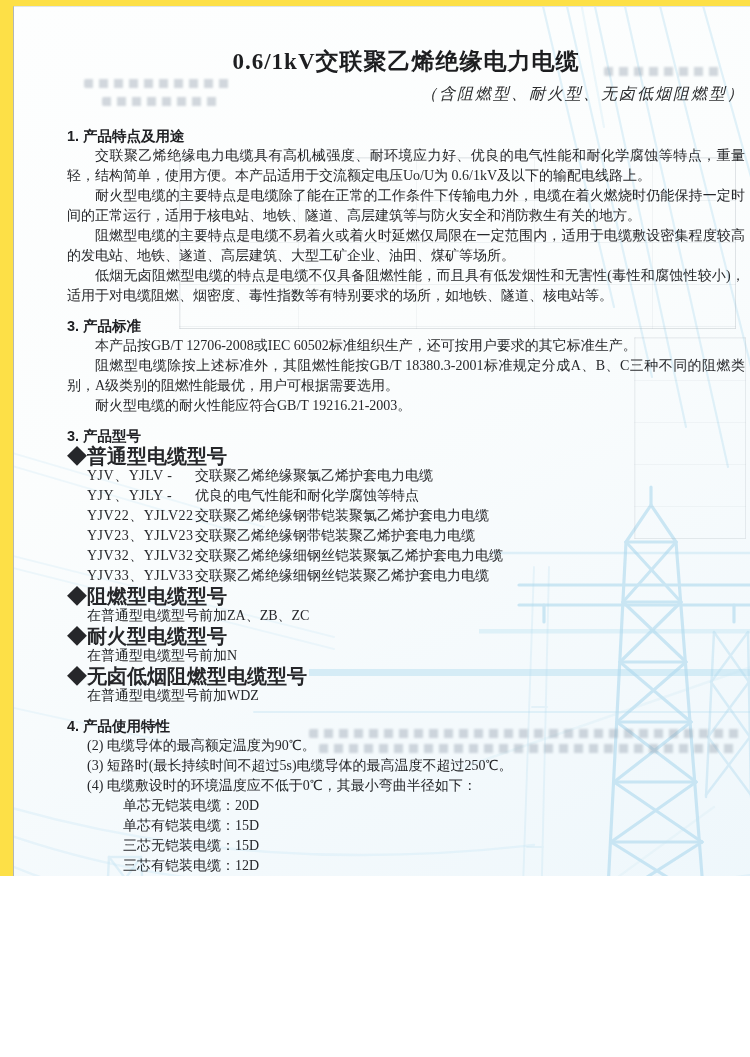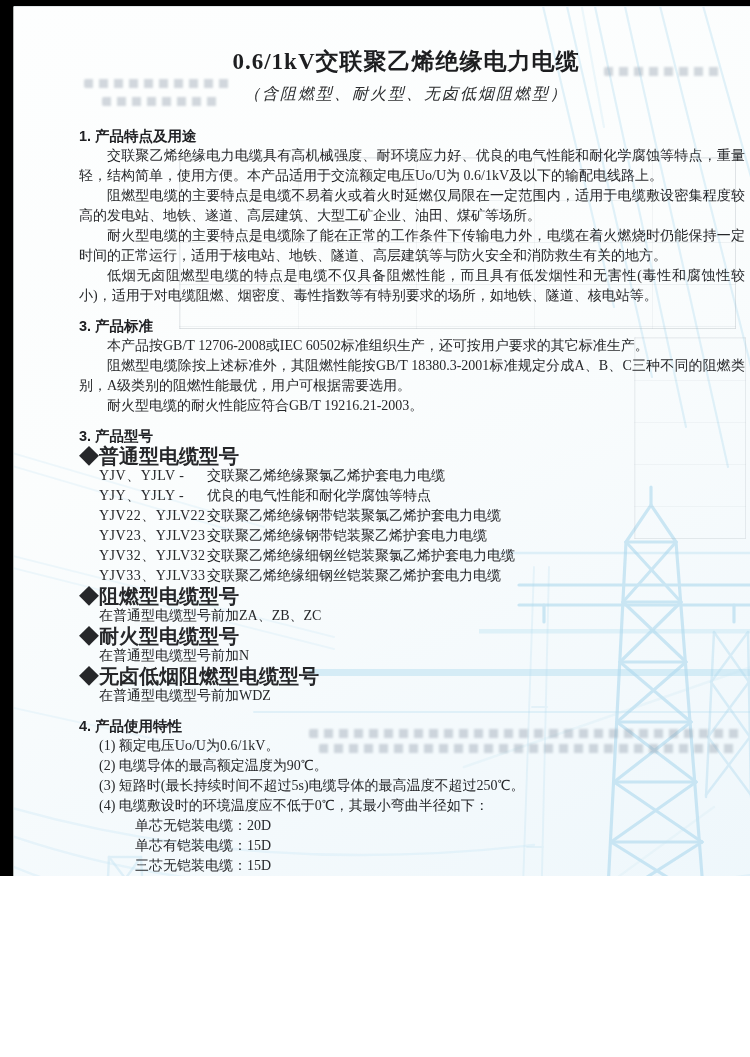--- a/index.html
+++ b/index.html
@@ -1,20 +1,20 @@
 <!DOCTYPE html>
 <html><head>
 <meta charset="utf-8">
 <style>
   html,body { margin:0; padding:0; }
   body { width:750px; height:1057px; font-family:"Liberation Serif", serif; }
 
   .screen {
     position:relative; width:750px; height:876px;
-    background:#000000; overflow:hidden;
+    background:#fde047; overflow:hidden;
   }
 
   
   .page {
     position:absolute; left:13px; top:6px; width:737px; height:997px;
     background:linear-gradient(155deg,#fdfefe 0%,#fbfdfd 38%,#f3f9fc 72%,#ecf6fb 100%);
     border-left:1px solid #b3b7b5;
     border-top:1px solid rgba(170,175,175,0.25);
     border-bottom:1px solid #a9adab;
     overflow:hidden;
@@ -40,29 +40,29 @@
     position:relative; z-index:2;
     padding:40px 6px 0 53px;
     color:#26272a; font-size:14px; line-height:20px;
   }
   .doc-title {
     margin:0; text-align:center;
     font-size:23px; line-height:30px; font-weight:bold;
     letter-spacing:1px; color:#1d1e20;
   }
   .doc-subtitle {
-    margin-top:5px; text-align:center;
+    margin-top:5px; text-align:right;
     font-style:italic; font-size:16px; line-height:24px;
     letter-spacing:2px; color:#2a2b2d;
   }
   h2.sec-heading {
     margin:0; font-family:"Liberation Sans", sans-serif;
     font-size:14.5px; line-height:20px; font-weight:bold; color:#202124;
   }
-  .sec { margin-top:10px;margin-left:12px; }
+  .sec { margin-top:10px; }
   .sec-1 { margin-top:20px; }
   .sec p {
     margin:0; text-indent:2em; text-align:justify;
   }
   .model-group-label { font-weight:bold; font-family:"Liberation Sans", sans-serif; font-size:20px; }
   .model-row { display:flex; padding-left:20px; white-space:nowrap; }
   .model-code { width:108px; flex:0 0 108px; letter-spacing:0.5px; }
   .model-note { padding-left:20px; }
   .usage-item { padding-left:20px; }
   .bend-item { padding-left:56px; }
@@ -205,22 +205,22 @@
     <div class="ghost ghost-text" style="left:305px; top:737px; width:420px;"></div>
 
     <div class="content">
 
       <h1 class="doc-title">0.6/1kV交联聚乙烯绝缘电力电缆</h1>
       <div class="doc-subtitle">（含阻燃型、耐火型、无卤低烟阻燃型）</div>
 
       <section class="sec sec-1">
         <h2 class="sec-heading">1. 产品特点及用途</h2>
         <p>交联聚乙烯绝缘电力电缆具有高机械强度、耐环境应力好、优良的电气性能和耐化学腐蚀等特点，重量轻，结构简单，使用方便。本产品适用于交流额定电压Uo/U为 0.6/1kV及以下的输配电线路上。</p>
+        <p>耐火型电缆的主要特点是电缆除了能在正常的工作条件下传输电力外，电缆在着火燃烧时仍能保持一定时间的正常运行，适用于核电站、地铁、隧道、高层建筑等与防火安全和消防救生有关的地方。</p>
         <p>阻燃型电缆的主要特点是电缆不易着火或着火时延燃仅局限在一定范围内，适用于电缆敷设密集程度较高的发电站、地铁、遂道、高层建筑、大型工矿企业、油田、煤矿等场所。</p>
-        <p>耐火型电缆的主要特点是电缆除了能在正常的工作条件下传输电力外，电缆在着火燃烧时仍能保持一定时间的正常运行，适用于核电站、地铁、隧道、高层建筑等与防火安全和消防救生有关的地方。</p>
         <p>低烟无卤阻燃型电缆的特点是电缆不仅具备阻燃性能，而且具有低发烟性和无害性(毒性和腐蚀性较小)，适用于对电缆阻燃、烟密度、毒性指数等有特别要求的场所，如地铁、隧道、核电站等。</p>
       </section>
 
       <section class="sec">
         <h2 class="sec-heading">3. 产品标准</h2>
         <p>本产品按GB/T 12706-2008或IEC 60502标准组织生产，还可按用户要求的其它标准生产。</p>
         <p>阻燃型电缆除按上述标准外，其阻燃性能按GB/T 18380.3-2001标准规定分成A、B、C三种不同的阻燃类别，A级类别的阻燃性能最优，用户可根据需要选用。</p>
         <p>耐火型电缆的耐火性能应符合GB/T 19216.21-2003。</p>
       </section>
 
@@ -256,21 +256,20 @@
         <div class="model-group-label">◆阻燃型电缆型号</div>
         <div class="model-note">在普通型电缆型号前加ZA、ZB、ZC</div>
         <div class="model-group-label">◆耐火型电缆型号</div>
         <div class="model-note">在普通型电缆型号前加N</div>
         <div class="model-group-label">◆无卤低烟阻燃型电缆型号</div>
         <div class="model-note">在普通型电缆型号前加WDZ</div>
       </section>
 
       <section class="sec">
         <h2 class="sec-heading">4. 产品使用特性</h2>
-        <div class="usage-item">(1) 额定电压Uo/U为0.6/1kV。</div>
         <div class="usage-item">(2) 电缆导体的最高额定温度为90℃。</div>
         <div class="usage-item">(3) 短路时(最长持续时间不超过5s)电缆导体的最高温度不超过250℃。</div>
         <div class="usage-item">(4) 电缆敷设时的环境温度应不低于0℃，其最小弯曲半径如下：</div>
         <div class="bend-item">单芯无铠装电缆：20D</div>
         <div class="bend-item">单芯有铠装电缆：15D</div>
         <div class="bend-item">三芯无铠装电缆：15D</div>
         <div class="bend-item">三芯有铠装电缆：12D</div>
         <div class="bend-item">(注D为电缆外径)</div>
       </section>
 

